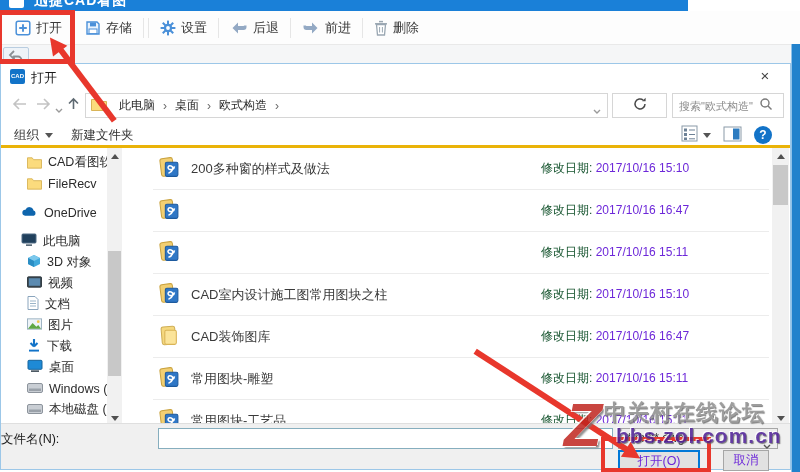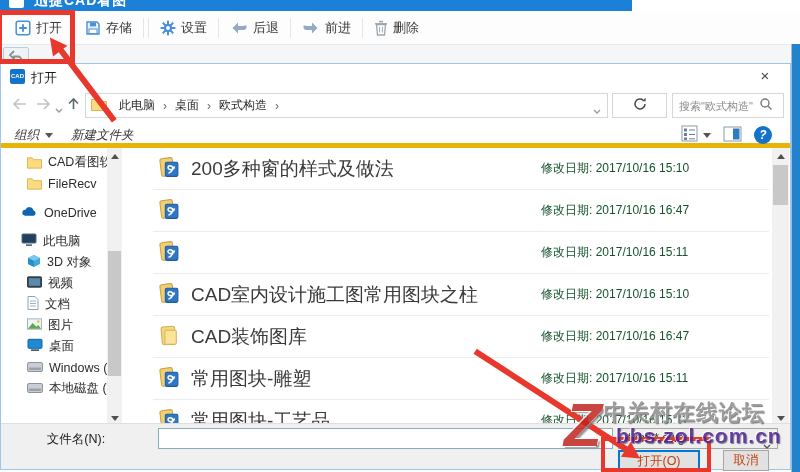--- a/index.html
+++ b/index.html
@@ -3,21 +3,21 @@
 <meta charset="utf-8">
 <style>
   * { margin:0; padding:0; box-sizing:border-box; }
   html,body { background:#888; }
   .screen {
     position:relative; width:800px; height:472px; overflow:hidden;
     background:#fff; font-family:"Liberation Sans","DejaVu Sans",sans-serif;
     color:#333; font-size:13px;
   }
   
-  .titlebar { position:absolute; left:0; top:0; width:632px; height:11px; background:#1a80d8; overflow:hidden; }
+  .titlebar { position:absolute; left:0; top:0; width:688px; height:11px; background:#1a80d8; overflow:hidden; }
   .titlebar .appico { position:absolute; left:9px; top:-7px; width:15px; height:15px; background:#fff; border-radius:2px; }
   .titlebar .apptitle { position:absolute; left:34px; top:-8px; color:#fff; font-size:14px; font-weight:bold; letter-spacing:1px; }
   .toolbar { position:absolute; left:0; top:11px; width:800px; height:33px; background:#fdfdfd; display:flex; align-items:center; padding-left:6px; }
   .tbtn { display:flex; align-items:center; gap:5px; padding:4px 9px; color:#3a3a3a; cursor:default; }
   .tbtn svg { display:block; }
   .toolbar .sep { width:1px; height:20px; background:#e6e6e6; margin:0 2px; }
   .row2 { position:absolute; left:0; top:44px; width:791px; height:19px; background:#f5f6f7; border-top:1px solid #e9e9e9; }
   .row2 .mini { position:absolute; left:3px; top:2px; width:26px; height:22px; background:#eef3f8; border:1px solid #b9cde0; border-radius:2px; padding:2px 4px; }
   .canvasstrip { position:absolute; left:791px; top:44px; width:9px; height:428px; background:#2282cc; border-left:1px solid #8fc1e8; }
 
@@ -31,21 +31,21 @@
   .navarrow { position:absolute; top:8px; }
   .addrbar { position:absolute; left:84px; top:4px; width:523px; height:25px; border:1px solid #d6d6d6; background:#fff; display:flex; align-items:center; padding-left:5px; }
   .addrbar .bfold { margin-right:6px; }
   .crumb { padding:0 6px; font-size:12px; color:#2b2b2b; }
   .csep { color:#6a6a6a; font-size:12px; padding:0 2px; }
   .addr-chev { position:absolute; right:6px; top:9px; }
   .refreshbtn { position:absolute; left:611px; top:4px; width:55px; height:25px; border:1px solid #d6d6d6; background:#fff; display:flex; align-items:center; justify-content:center; }
   .searchbox { position:absolute; left:671px; top:4px; width:112px; height:25px; border:1px solid #d6d6d6; background:#fff; display:flex; align-items:center; }
   .searchbox input { border:0; outline:0; width:86px; font-size:11px; padding-left:6px; font-family:inherit; color:#555; }
   .searchbox input::placeholder { color:#8a8a8a; }
-  .dlg-cmd { position:relative; height:26px; border-bottom:5px solid #eab308; font-size:12.5px; color:#333;font-style:italic; }
+  .dlg-cmd { position:relative; height:26px; border-bottom:3px solid #eab308; font-size:12.5px; color:#333; }
   .organize { position:absolute; left:13px; top:5px; display:flex; align-items:center; gap:6px; }
   .caret-dn { width:0; height:0; border-left:4px solid transparent; border-right:4px solid transparent; border-top:5px solid #555; }
   .newfolder { position:absolute; left:70px; top:5px; }
   .viewgrp { position:absolute; right:18px; top:3px; display:flex; align-items:center; gap:12px; }
   .helpico { width:18px; height:18px; border-radius:50%; background:#1273c8; color:#fff; font-size:12px; font-weight:bold; text-align:center; line-height:18px; }
 
   .dlg-body { position:relative; height:279px; overflow:hidden; }
   .sidebar { position:absolute; left:0; top:0; width:106px; height:279px; overflow:hidden; padding-top:4px; }
   .sb-item { display:flex; align-items:center; gap:6px; height:21px; padding-left:20px; font-size:12.5px; color:#2b2b2b; white-space:nowrap; }
   .sb-item.ind { padding-left:26px; }
@@ -55,31 +55,31 @@
   .list-scroll { position:absolute; left:771px; top:0; width:17px; height:279px; background:#f1f1f1; }
   .scr-up, .scr-dn { position:absolute; left:0; width:100%; height:15px; display:flex; align-items:center; justify-content:center; }
   .scr-up { top:1px; } .scr-dn { bottom:1px; }
   .tri-up { width:0; height:0; border-left:4px solid transparent; border-right:4px solid transparent; border-bottom:5px solid #505050; }
   .tri-dn { width:0; height:0; border-left:4px solid transparent; border-right:4px solid transparent; border-top:5px solid #505050; }
   .thumb { position:absolute; left:1px; width:13px; background:#c8c8c8; }
 
   .filelist { position:absolute; left:122px; top:0; width:649px; height:279px; overflow:hidden; }
   .file-row { position:relative; height:42px; margin-left:30px; width:616px; border-bottom:1px solid #ececec; display:flex; align-items:center; }
   .file-row .ficon { margin-left:4px; width:24px; }
-  .file-row .fname { margin-left:10px; font-size:19px; color:#3a3a3a; }
+  .file-row .fname { margin-left:10px; font-size:13px; color:#3a3a3a; }
   .file-row .fdate { position:absolute; left:388px; font-size:12px; }
   .fdate .dlabel { color:#14532d; }
-  .fdate .dval { color:#14532d; }
+  .fdate .dval { color:#6d28d9; }
 
   .dlg-footer { position:absolute; left:0; bottom:0; width:789px; height:46px; background:#f0f0f0; border-top:1px solid #dfdfdf; }
-  .fn-label { position:absolute; left:0; top:7px; width:150px; text-align:center; font-size:12.5px; color:#1a1a1a; }
+  .fn-label { position:absolute; left:0; top:7px; width:150px; text-align:left; font-size:12.5px; color:#1a1a1a; }
   .fn-input { position:absolute; left:157px; top:4px; width:455px; height:21px; border:1px solid #86aebe; background:#fff; font-family:inherit; font-size:12px; padding:0 4px; outline:none; }
   .ft-select { position:absolute; left:617px; top:4px; width:160px; height:21px; border:1px solid #a6a6a6; background:#eeeeee; font-size:12px; color:#333; line-height:19px; padding-left:8px; }
   .ft-select .caret { position:absolute; right:6px; top:8px; }
-  .btn { position:absolute; top:26px; height:21px; background:#e1e1e1; font-size:12.5px; color:#c2410c; text-align:center; line-height:19px; }
+  .btn { position:absolute; top:26px; height:21px; background:#e1e1e1; font-size:12.5px; color:#6d28d9; text-align:center; line-height:19px; }
   .btn-open { left:617px; width:82px; border:2px solid #0078d7; }
   .btn-cancel { left:722px; width:46px; border:1px solid #a6a6a6; }
 
   
   .anno { position:absolute; pointer-events:none; }
   .redbox { border:4px solid #e8372c; }
   .redbox1 { left:-3px; top:10px; width:78px; height:54px; border-width:5px; }
   .redbox2 { left:601px; top:437px; width:110px; height:35px; }
   .arrline { position:absolute; height:6px; background:#e8372c; transform-origin:0 50%; }
   .arrhead { position:absolute; width:0; height:0; transform-origin:30% 50%; }
@@ -318,20 +318,27 @@
           </div>
         <div class="sb-item ind">
             <span><svg width="15" height="12" viewBox="0 0 16 12">
                 <rect x=".5" y=".5" width="15" height="11" fill="#eef4f9" stroke="#9ab0c0"></rect>
                 <path d="M1 11l5-6 4 4 2-2 3 4z" fill="#5fa845"></path>
                 <circle cx="12" cy="3.5" r="1.5" fill="#f2c84b"></circle>
               </svg></span>
             <span>图片</span>
           </div>
         <div class="sb-item ind">
+            <span><svg width="14" height="14" viewBox="0 0 14 14">
+                <path d="M7 1v7M7 8.5 3.5 5M7 8.5 10.5 5" stroke="#1273c8" stroke-width="2.1" fill="none"></path>
+                <path d="M2 12.6h10" stroke="#1273c8" stroke-width="1.9"></path>
+              </svg></span>
+            <span>下载</span>
+          </div>
+        <div class="sb-item ind">
             <span><svg width="16" height="14" viewBox="0 0 16 14">
                 <rect x="1" y="1.3" width="14" height="9" rx="1" fill="#1e8ad6" stroke="#14639c"></rect>
                 <rect x="4" y="11.3" width="8" height="1.7" fill="#4d5a64"></rect>
               </svg></span>
             <span>桌面</span>
           </div>
         <div class="sb-item ind">
             <span><svg width="16" height="10" viewBox="0 0 16 10">
                 <rect x=".5" y=".5" width="15" height="9" rx="1.5" fill="#c9ced4" stroke="#8d949c"></rect>
                 <rect x="2" y="5.5" width="12" height="2.5" fill="#9aa1a9"></rect>

